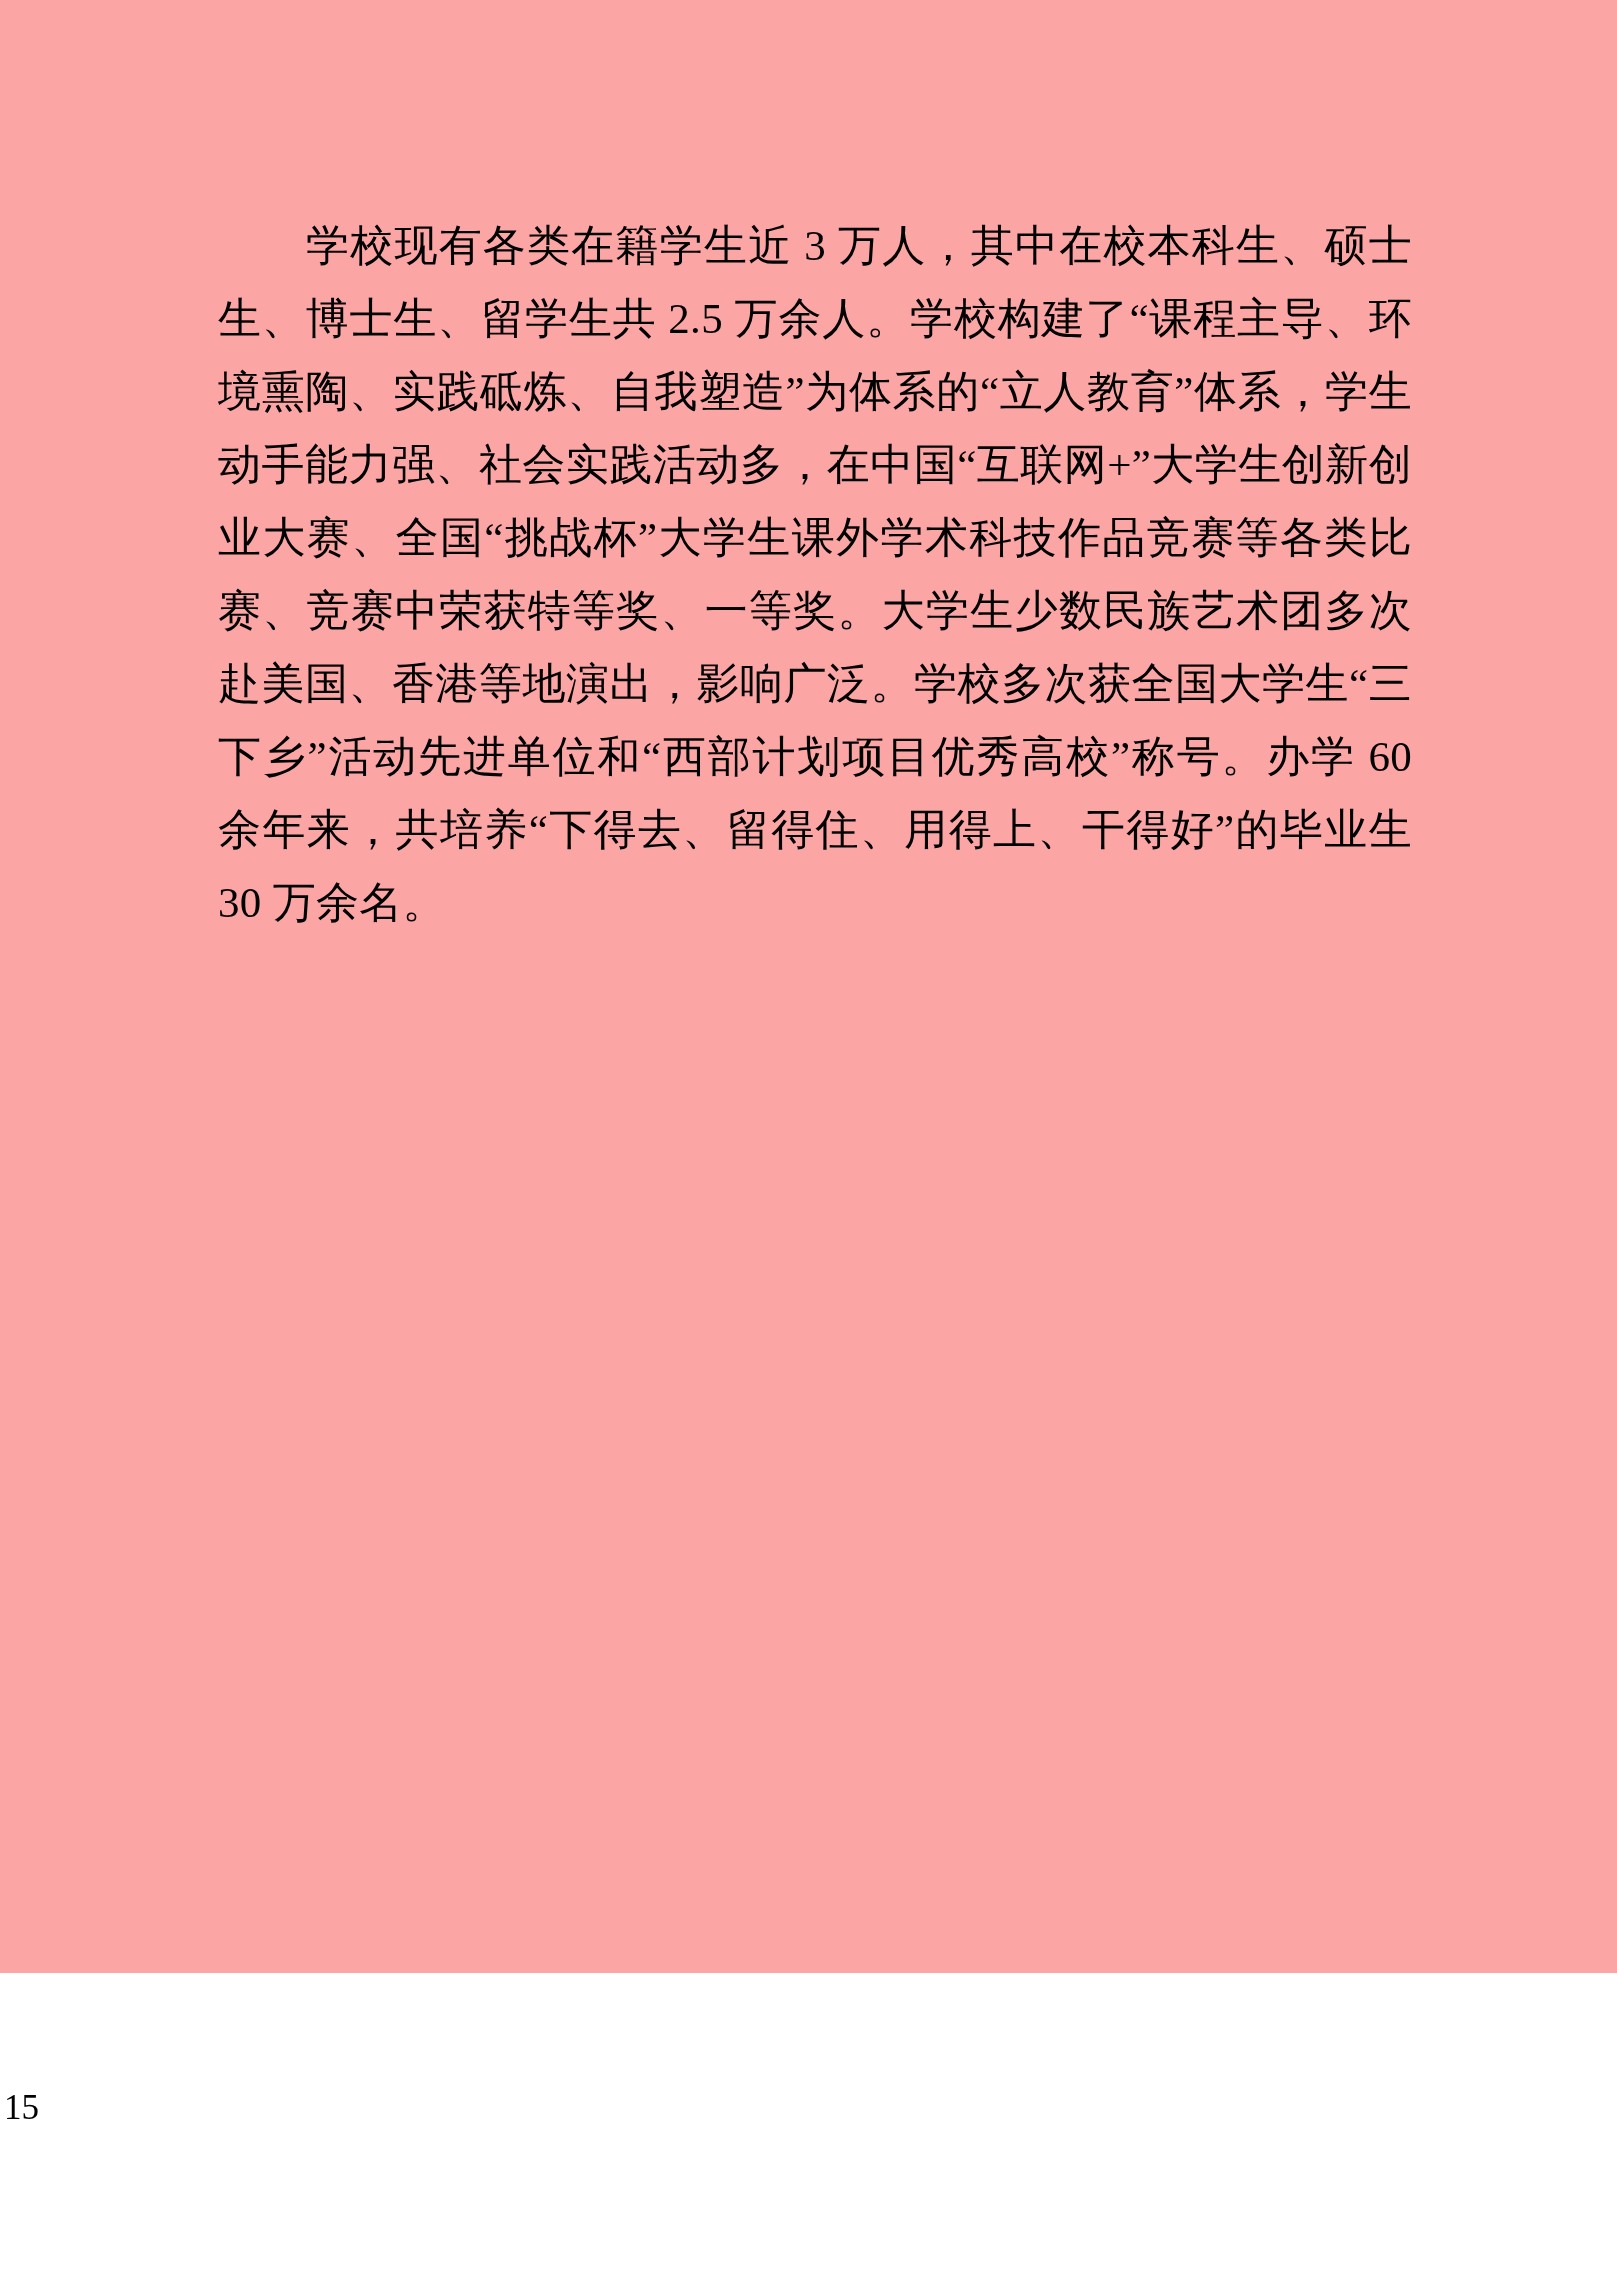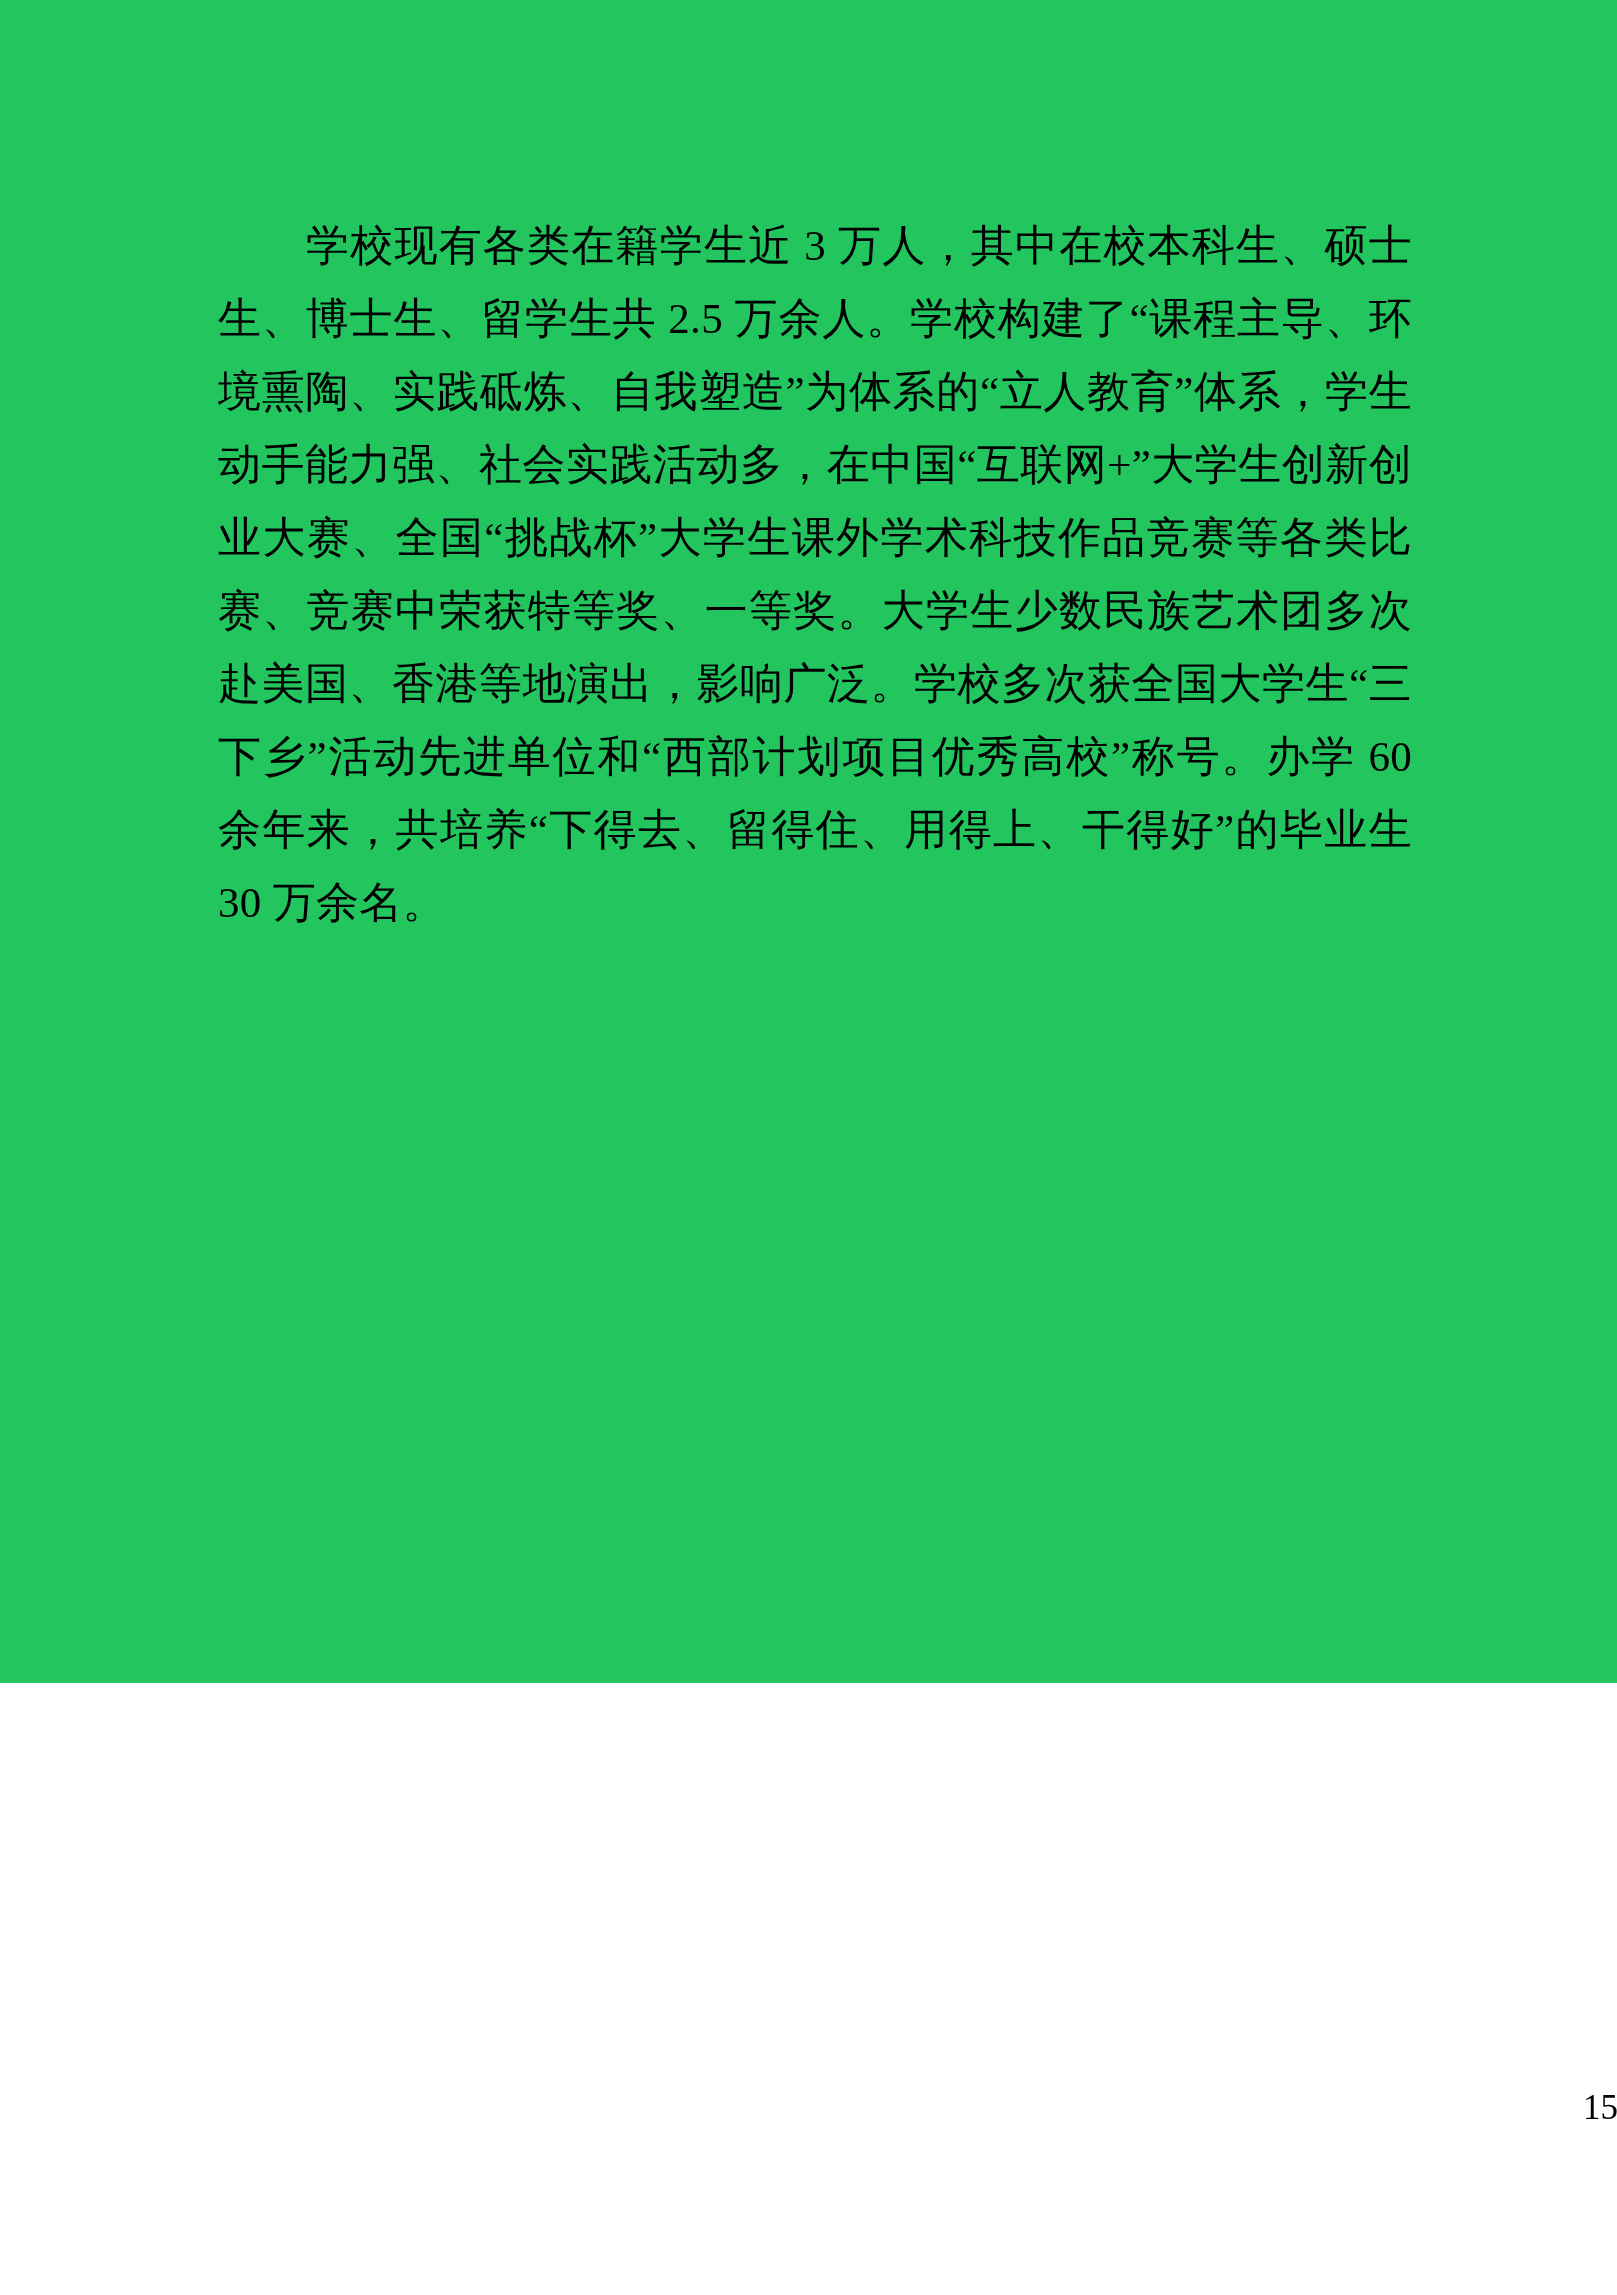--- a/index.html
+++ b/index.html
@@ -10,46 +10,46 @@
   body {
     width: 1618px;
     height: 2295px;
     font-family: "Liberation Serif", "DejaVu Serif", serif;
     color: #000000;
     overflow: hidden;
   }
   .page {
     position: relative;
     width: 1618px;
-    height: 1683px;
+    height: 1973px;
     box-sizing: border-box;
-    background: #22c55e;
+    background: #fca5a5;
   }
   .content {
     position: absolute;
     left: 218px;
     top: 209px;
     width: 1194px;
   }
   .para {
     font-size: 43px;
     line-height: 73px;
     text-align: justify;
     text-justify: inter-ideograph;
     text-indent: 88px;
     margin: 0 0 2.5px 0;
     letter-spacing: 0.3px;
     word-break: break-all;
   }
   .page-number {
     position: absolute;
-    left: 12px;
+    left: 4px;
     right: 0;
     top: 2088px;
-    text-align: right;
+    text-align: left;
     font-size: 35px;
     line-height: 40px;
     font-family: "Liberation Serif", "DejaVu Serif", serif;
   }
 </style>
 </head>
 <body>
 
 <div class="page">
   <div class="content">

